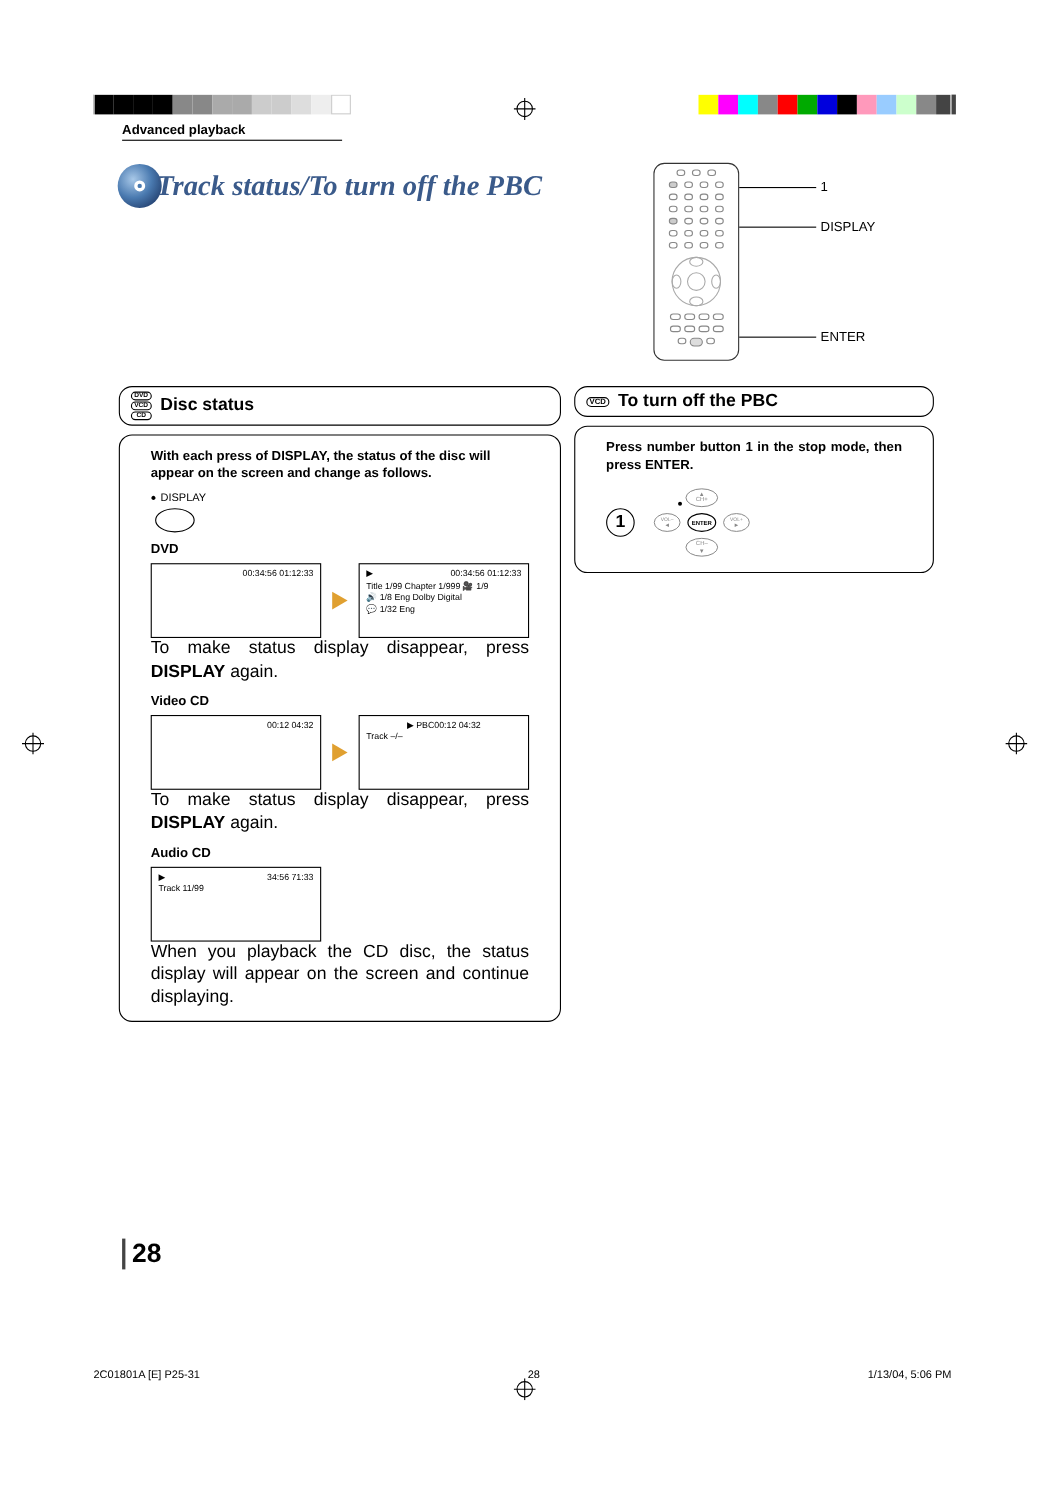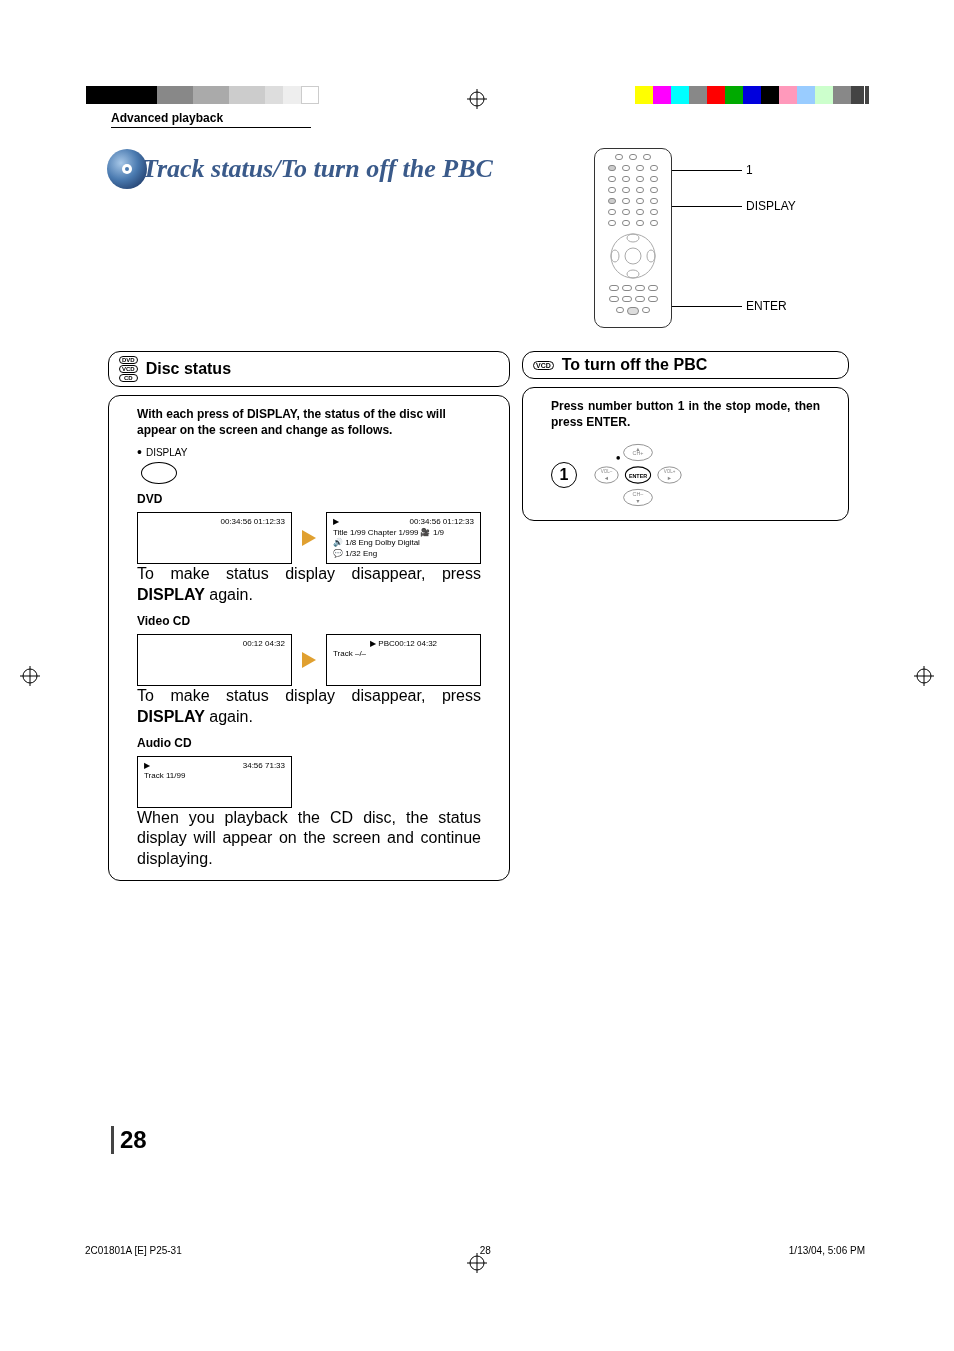--- a/index.html
+++ b/index.html
@@ -185,21 +185,21 @@
   }
   .osd-row {
     display: flex;
     align-items: center;
     gap: 10px;
     margin-top: 6px;
   }
   .osd-box {
     border: 1px solid #000;
     width: 155px;
-    height: 52px;
+    height: 68px;
     font-size: 8px;
     padding: 4px 6px;
     line-height: 1.3;
     position: relative;
   }
   .osd-box .line1 { text-align:right; }
   .arrow-right {
     width: 0; height: 0;
     border-top: 8px solid transparent;
     border-bottom: 8px solid transparent;

